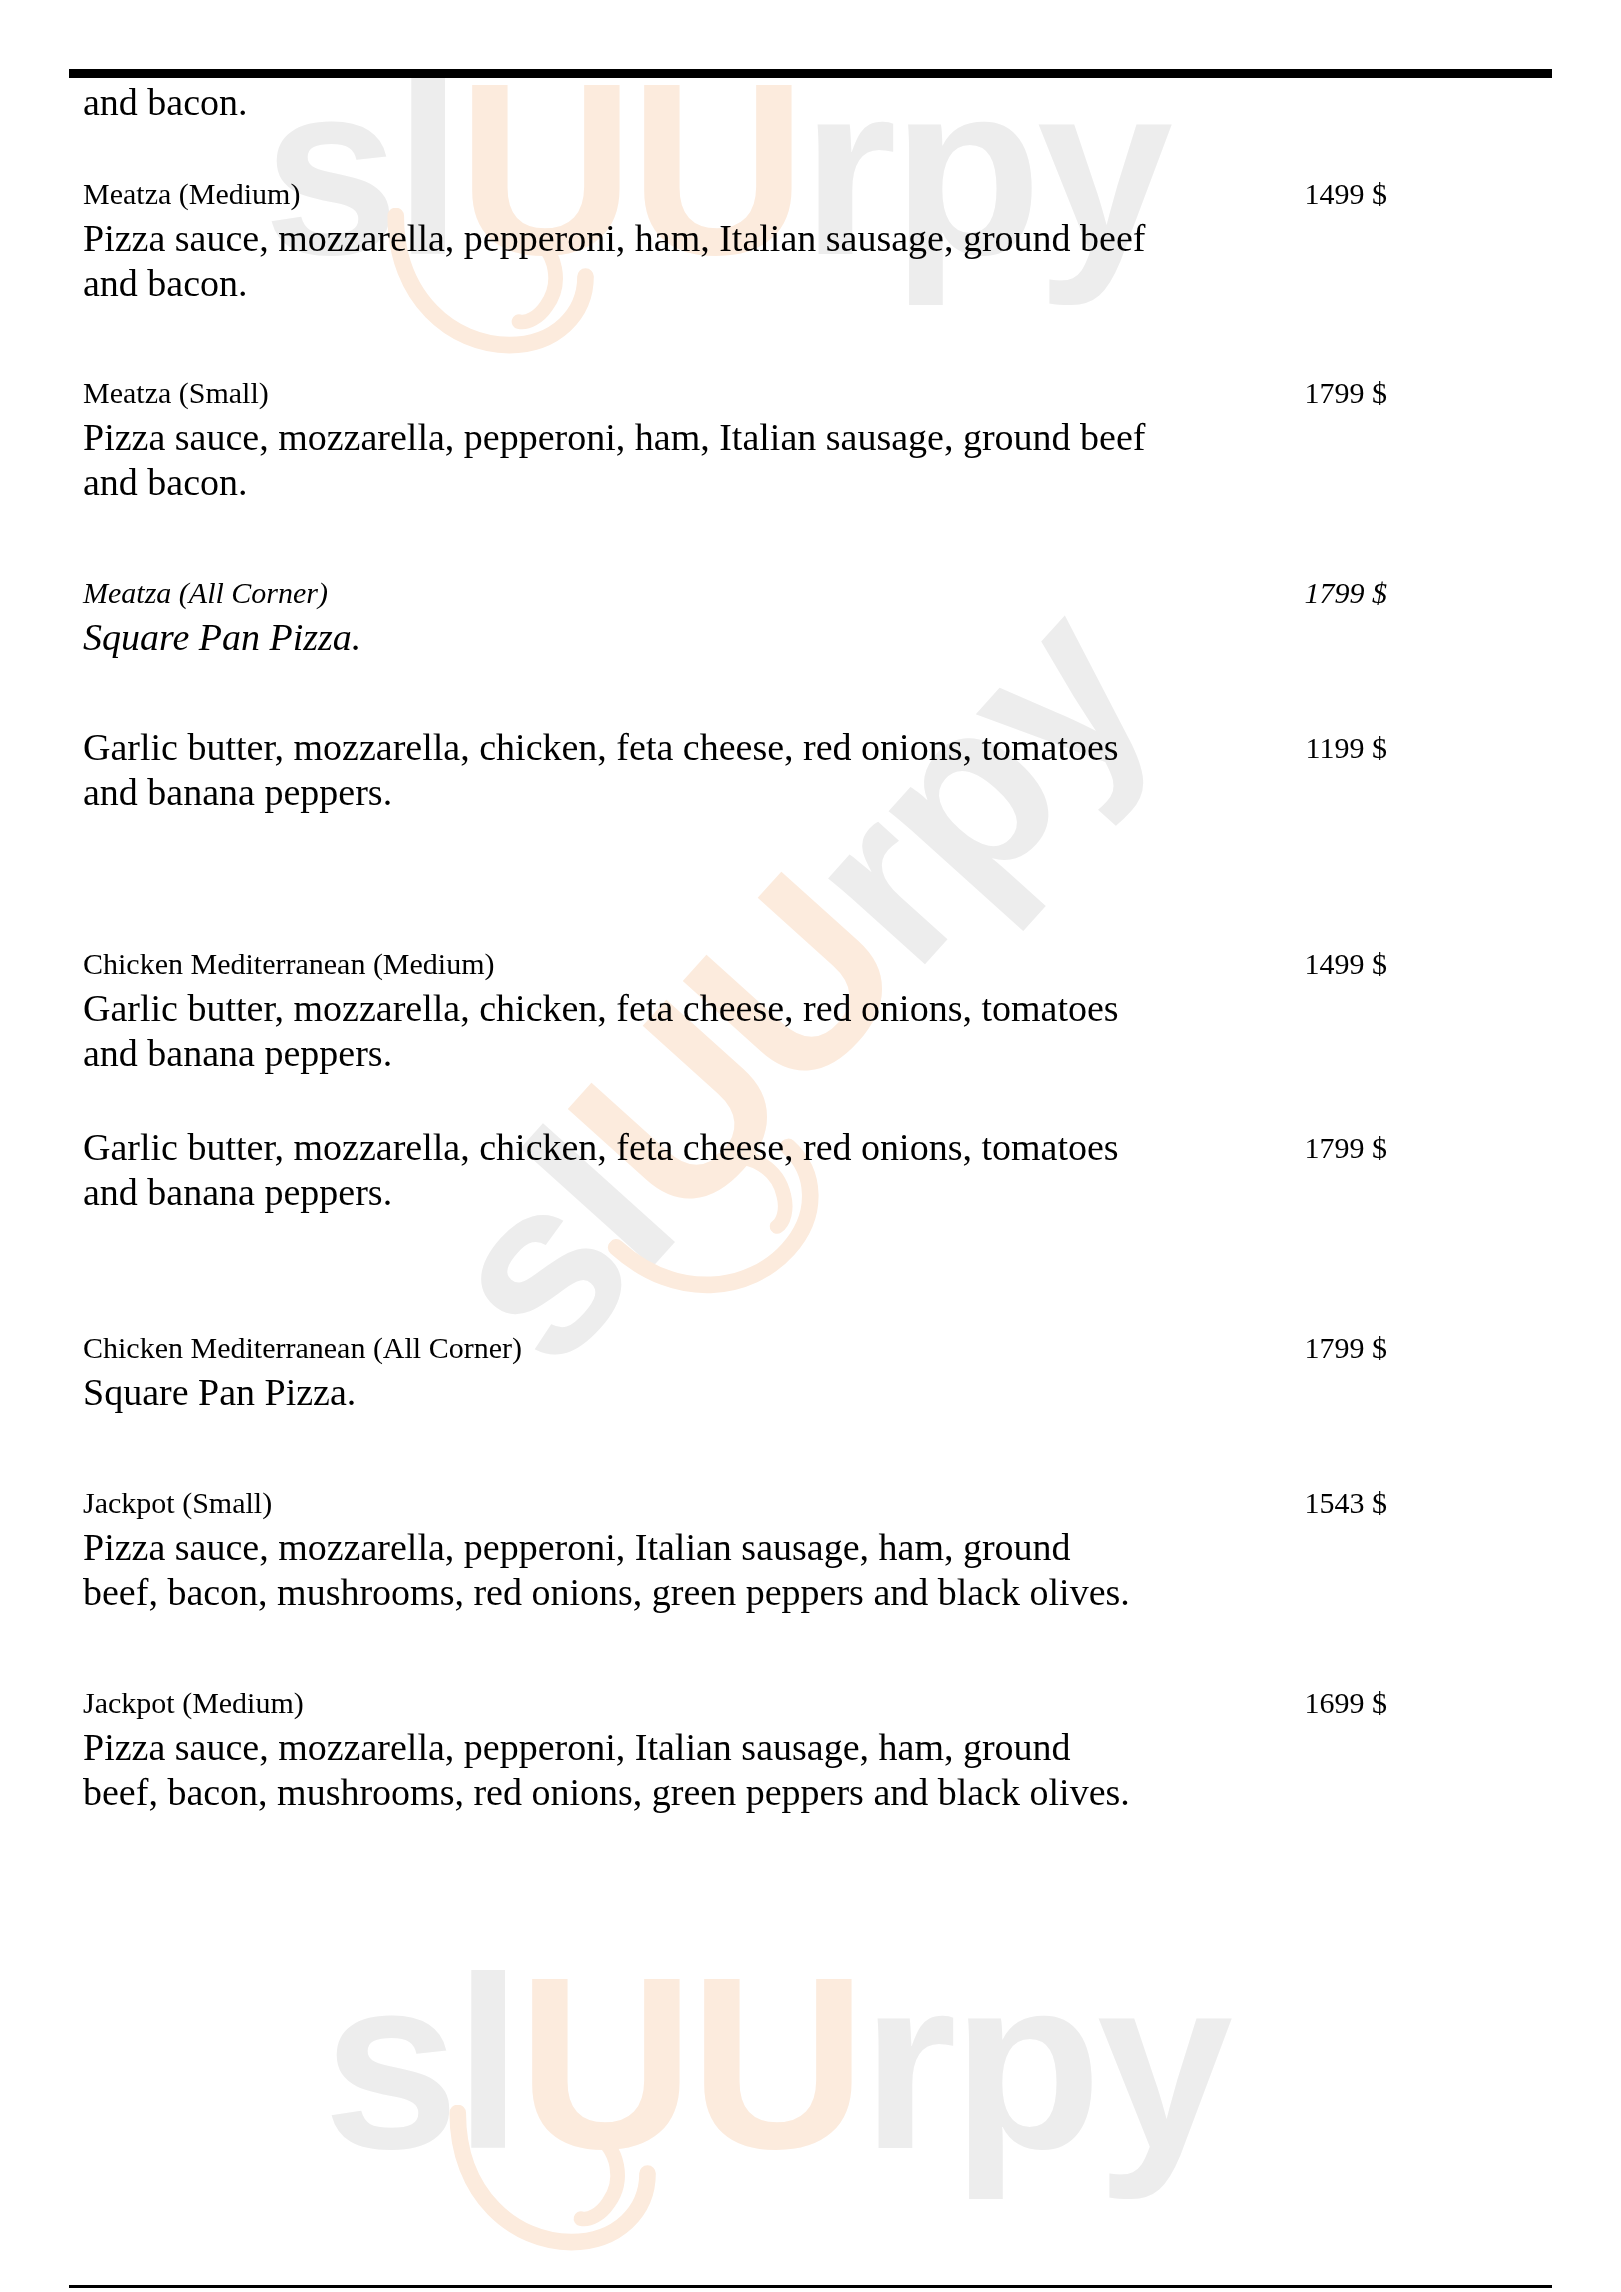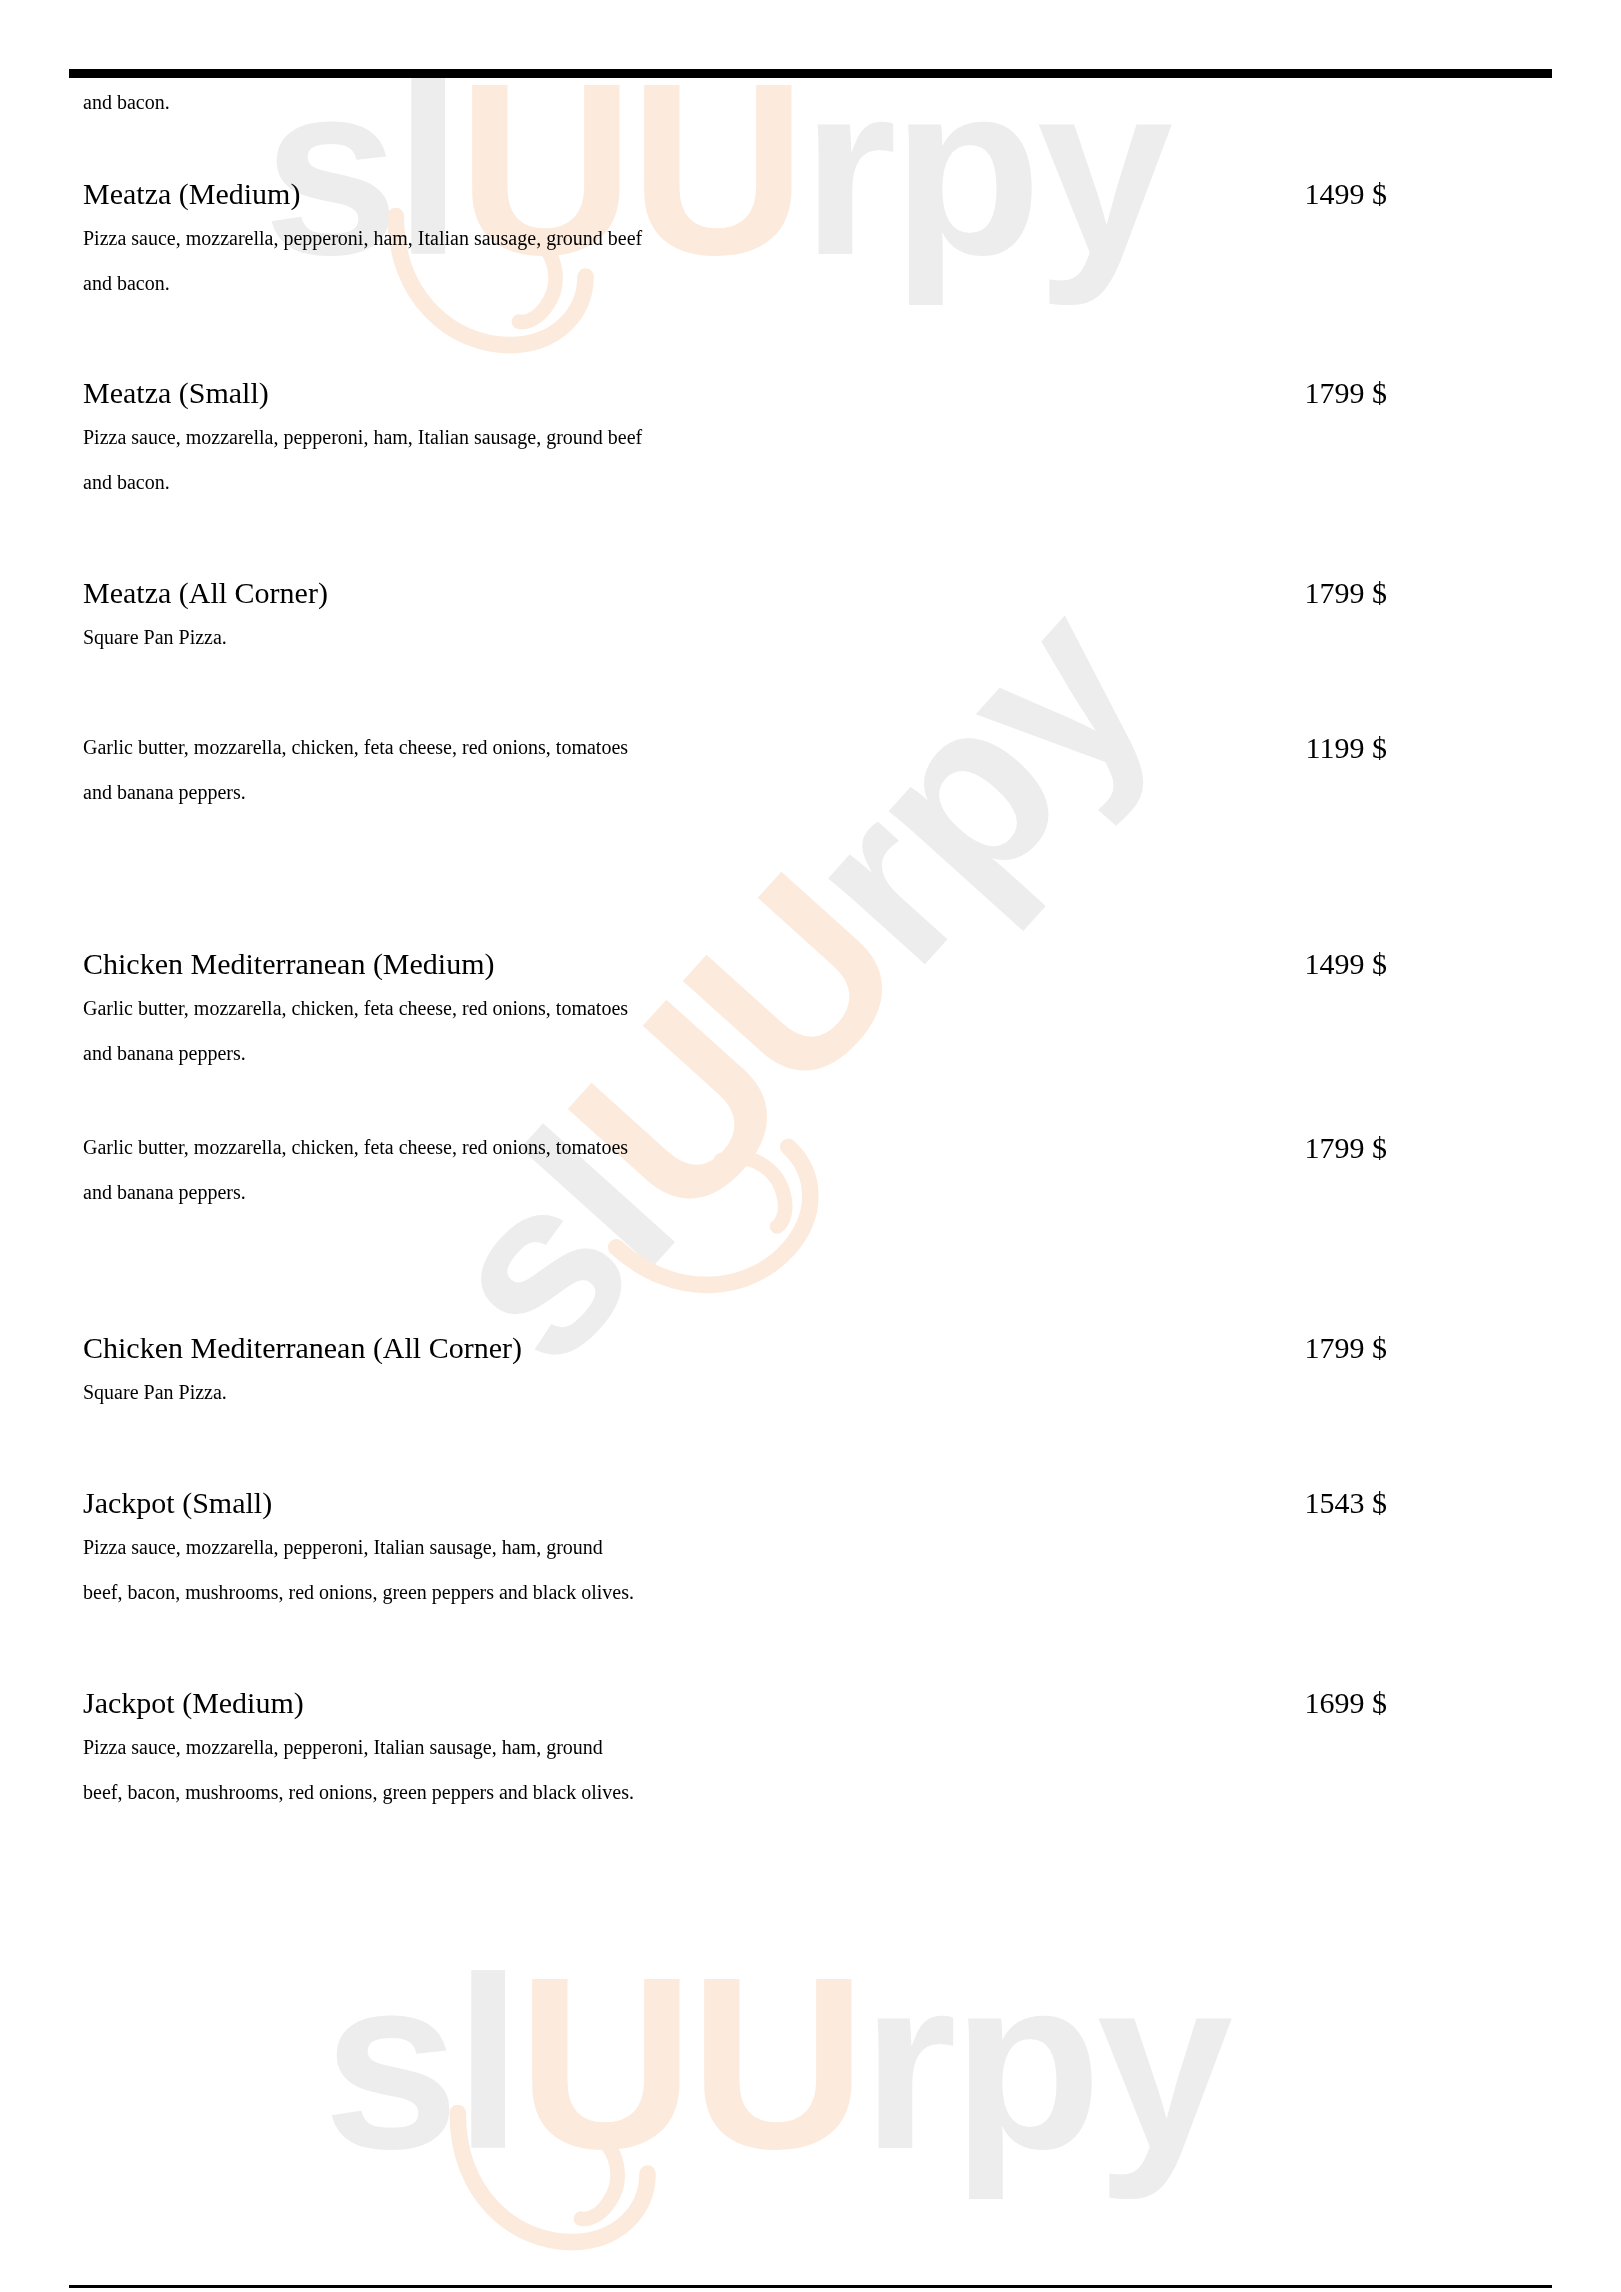--- a/index.html
+++ b/index.html
@@ -129,21 +129,21 @@
   .item-price {
     position: absolute;
     right: 0;
     top: 0;
     font-size: 30px;
     line-height: 45px;
     text-align: right;
     white-space: nowrap;
   }
   .item-desc {
-    font-size: 20px;
+    font-size: 38px;
     line-height: 45px;
     width: 1127px;
     white-space: pre-line;
   }
 </style>
 </head>
 <body>
 
 <div class="wm-layer">
 
@@ -188,21 +188,21 @@
 
   <div class="item" style="top: 370px;">
     <div class="item-head">
       <span class="item-name">Meatza (Small)</span>
       <span class="item-price">1799 $</span>
     </div>
     <div class="item-desc">Pizza sauce, mozzarella, pepperoni, ham, Italian sausage, ground beef
 and bacon.</div>
   </div>
 
-  <div class="item" style="top: 570px;">
+  <div class="item" style="top: 570px; font-style: italic;">
     <div class="item-head">
       <span class="item-name">Meatza (All Corner)</span>
       <span class="item-price">1799 $</span>
     </div>
     <div class="item-desc">Square Pan Pizza.</div>
   </div>
 
   <div class="item" style="top: 725px;">
     <div class="item-head">
       <span class="item-price">1199 $</span>

